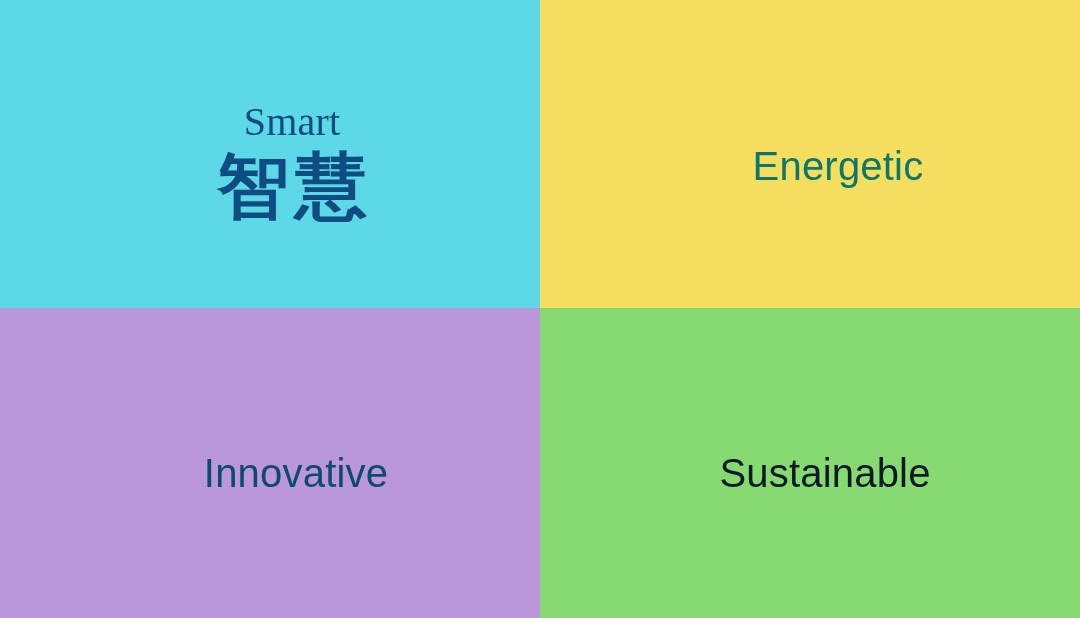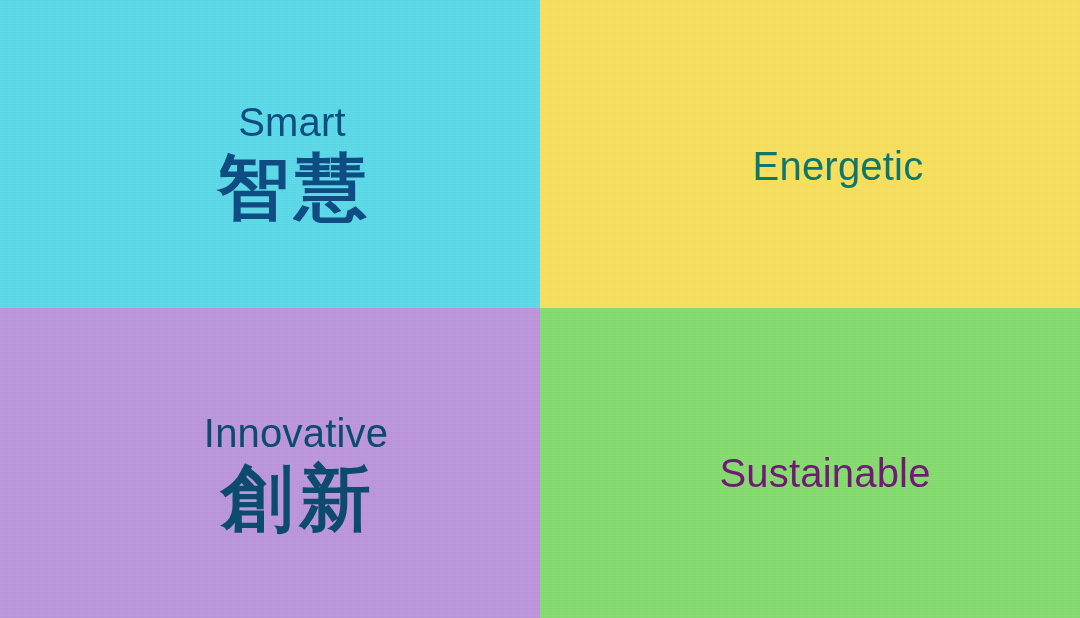--- a/index.html
+++ b/index.html
@@ -66,21 +66,21 @@
     display: block;
     font-size: 72px;
     font-weight: 700;
     letter-spacing: 6px;
     text-indent: 6px;
     line-height: 1.12;
     white-space: nowrap;
   }
 
   
-  #quadrant-smart       .text-block { transform: translate(22px, 10px); }
+  #quadrant-smart       .text-block { transform: translate(22px, 10px); font-family: Liberation Serif, serif; }
   #quadrant-energetic   .text-block { transform: translate(28px, 14px); }
   #quadrant-innovative  .text-block { transform: translate(26px, 12px); }
   #quadrant-sustainable .text-block { transform: translate(15px, 12px); }
 </style>
 </head>
 <body>
 
 <div id="quadrant-grid">
 
   <section class="quadrant" id="quadrant-smart" style="background-color: rgb(91, 217, 232); color: rgb(15, 76, 129);">
@@ -92,23 +92,22 @@
 
   <section class="quadrant" id="quadrant-energetic" style="background-color: rgb(247, 224, 92); color: #0f766e;">
     <div class="text-block">
       <span class="label-en">Energetic</span>
     </div>
   </section>
 
   <section class="quadrant" id="quadrant-innovative" style="background-color: rgb(188, 150, 220); color: #0c4a6e;">
     <div class="text-block">
       <span class="label-en">Innovative</span>
-      <span class="label-zh">創新</span>
     </div>
   </section>
 
-  <section class="quadrant" id="quadrant-sustainable" style="background-color: rgb(133, 220, 110); color: #701a75;">
+  <section class="quadrant" id="quadrant-sustainable" style="background-color: rgb(133, 220, 110); color: #0f172a;">
     <div class="text-block">
       <span class="label-en">Sustainable</span>
     </div>
   </section>
 
 </div>
 
 </body></html>

